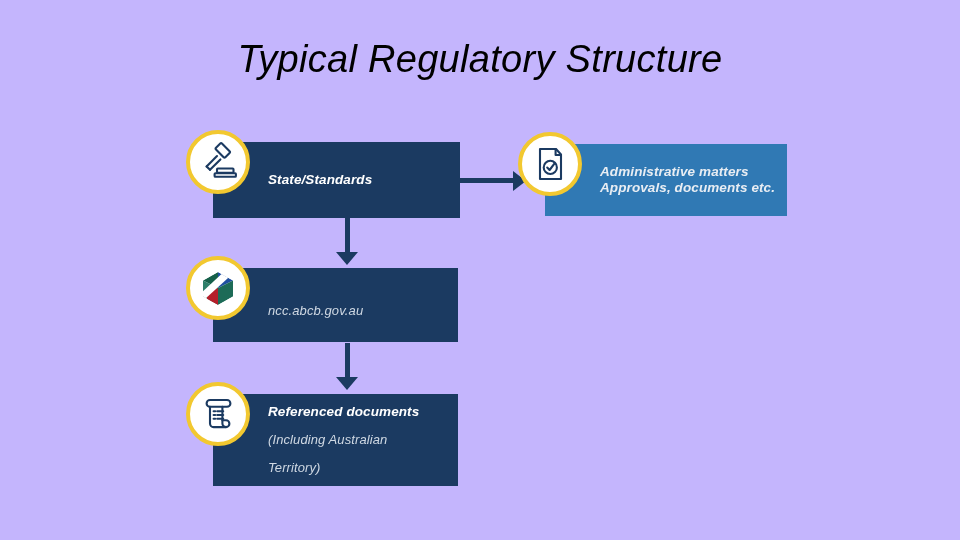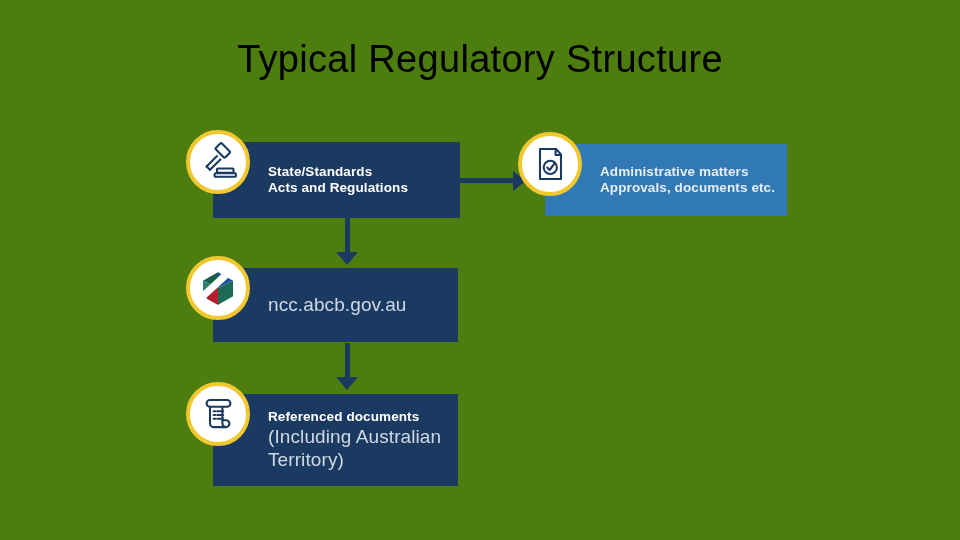--- a/index.html
+++ b/index.html
@@ -13,21 +13,22 @@
     overflow: hidden;
     font-family: "Liberation Sans", sans-serif;
     position: relative;
   }
 
   #slide {
     position: absolute;
     left: 0; top: 0;
     width: 960px;
     height: 540px;
-    background: #4d7c0f;
+    background: #c4b5fd;
+    font-style: italic;
   }
 
   
   #page-title {
     position: absolute;
     left: 0;
     top: 38px;
     width: 960px;
     text-align: center;
     font-family: "Liberation Sans", sans-serif;
@@ -74,22 +75,23 @@
     color: #e8edf3;
     font-weight: bold;
     font-size: 13.5px;
     letter-spacing: 0.1px;
     white-space: nowrap;
   }
   .node-text .t-sub {
     display: block;
     color: #cfd8e3;
     font-weight: 400;
-    font-size: 19px;
+    font-size: 13px;
     letter-spacing: 0.1px;
+    margin-top: 12px;
   }
 
   
   .node-box.blue .node-text { }
 
   
   .icon-badge {
     position: absolute;
     width: 64px;
     height: 64px;
@@ -141,21 +143,20 @@
 
     <div class="conn conn-v" style="left:345px; top:218px; height:38px;"></div>
     <div class="arrow-down" style="left:336px; top:252px;"></div>
 
     <div class="conn conn-v" style="left:345px; top:343px; height:38px;"></div>
     <div class="arrow-down" style="left:336px; top:377px;"></div>
 
     <div class="node-box navy" style="left:213px; top:142px; width:247px; height:76px;">
       <div class="node-text">
         <span class="t-primary">State/Standards</span>
-        <span class="t-primary">Acts and Regulations</span>
       </div>
     </div>
     <div class="icon-badge" style="left:186px; top:130px;">
       <svg width="40" height="40" viewBox="0 0 40 40" aria-hidden="true">
         <g fill="none" stroke="#1b3a61" stroke-width="2.1" stroke-linejoin="round" stroke-linecap="round">
 
           <rect x="18.2" y="4.2" width="13.2" height="8.4" rx="1.2" transform="rotate(45 24.8 8.4)"></rect>
 
           <line x1="19.0" y1="14.0" x2="8.6" y2="24.4"></line>
           <line x1="22.4" y1="17.4" x2="12.0" y2="27.8"></line>

